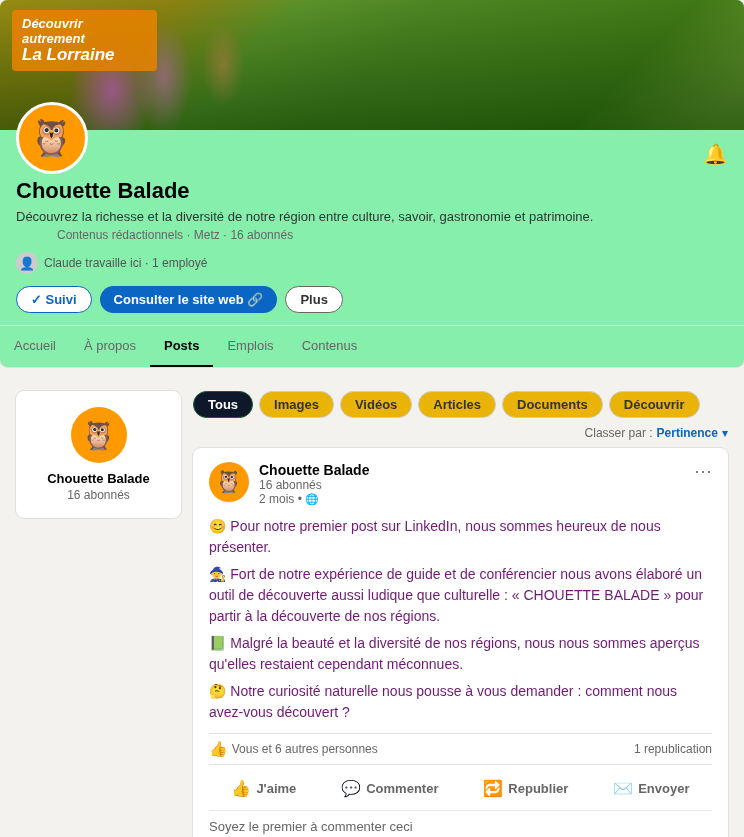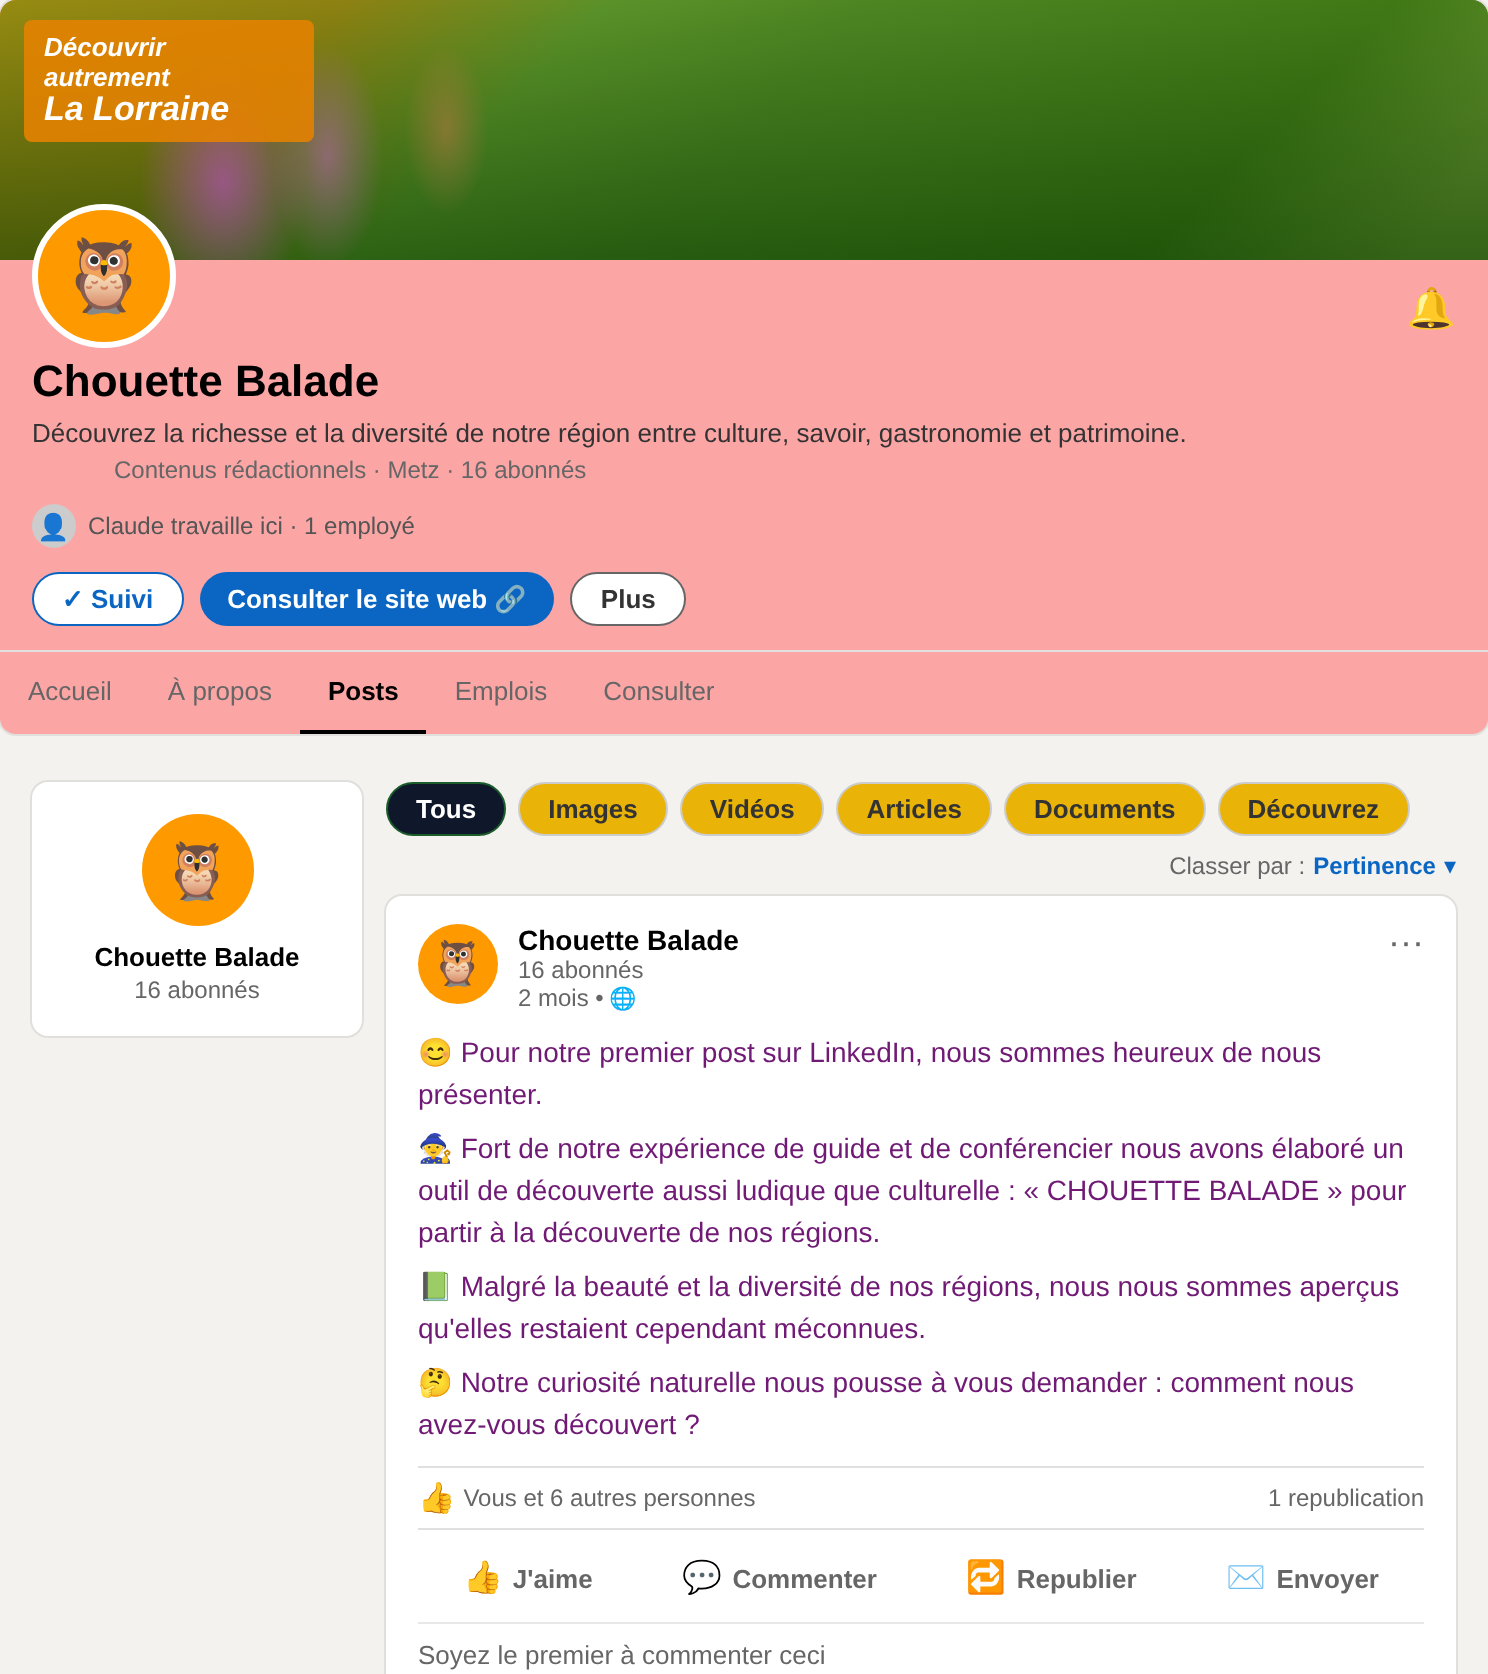--- a/index.html
+++ b/index.html
@@ -5,21 +5,21 @@
     * { box-sizing: border-box; margin: 0; padding: 0; }
     body {
       font-family: -apple-system, BlinkMacSystemFont, 'Segoe UI', Arial, sans-serif;
       background: #f3f2ef;
       font-size: 14px;
       color: #000;
       max-width: 744px;
       margin: 0 auto;
     }
     .card {
-      background: #fca5a5;
+      background: #86efac;
       border-radius: 8px;
       overflow: hidden;
       margin-bottom: 8px;
       box-shadow: 0 0 0 1px rgba(0,0,0,0.08);
     }
     .banner {
       width: 100%;
       height: 130px;
       background: linear-gradient(135deg, #f90 0%, #e88000 20%, #6aaa3a 35%, #4a8a2a 50%, #3a7a1a 65%, #2a6a0a 80%, #8aaa4a 95%);
       position: relative;
@@ -421,21 +421,21 @@
       <button class="btn-consulter">Consulter le site web 🔗</button>
       <button class="btn-plus">Plus</button>
     </div>
   </div>
 
   <nav class="nav-tabs">
     <div class="nav-tab">Accueil</div>
     <div class="nav-tab">À propos</div>
     <div class="nav-tab active">Posts</div>
     <div class="nav-tab">Emplois</div>
-    <div class="nav-tab">Consulter</div>
+    <div class="nav-tab">Contenus</div>
   </nav>
 </div>
 
 <div class="content-area">
 
   <div class="sidebar">
     <div class="sidebar-avatar">
       <span>🦉</span>
     </div>
     <div class="sidebar-name">Chouette Balade</div>
@@ -443,21 +443,21 @@
   </div>
 
   <div class="posts-area">
 
     <div class="filter-bar">
       <button class="filter-btn active">Tous</button>
       <button class="filter-btn">Images</button>
       <button class="filter-btn">Vidéos</button>
       <button class="filter-btn">Articles</button>
       <button class="filter-btn">Documents</button>
-      <button class="filter-btn">Découvrez</button>
+      <button class="filter-btn">Découvrir</button>
     </div>
 
     <div class="sort-bar">
       <span>Classer par :</span>
       <span class="sort-label" style="color:#0a66c2;cursor:pointer;">Pertinence</span>
       <span class="sort-arrow" style="color:#0a66c2;">▾</span>
     </div>
 
     <div class="post-card">
 

